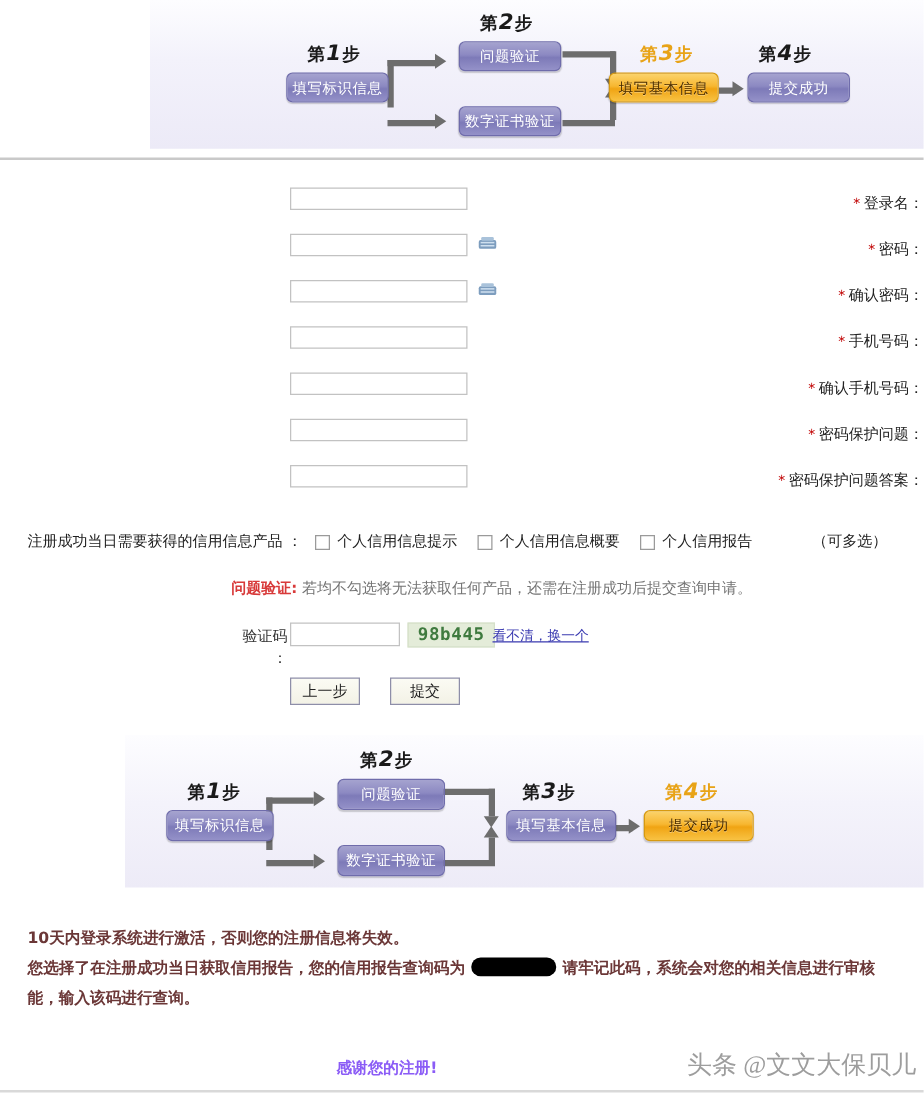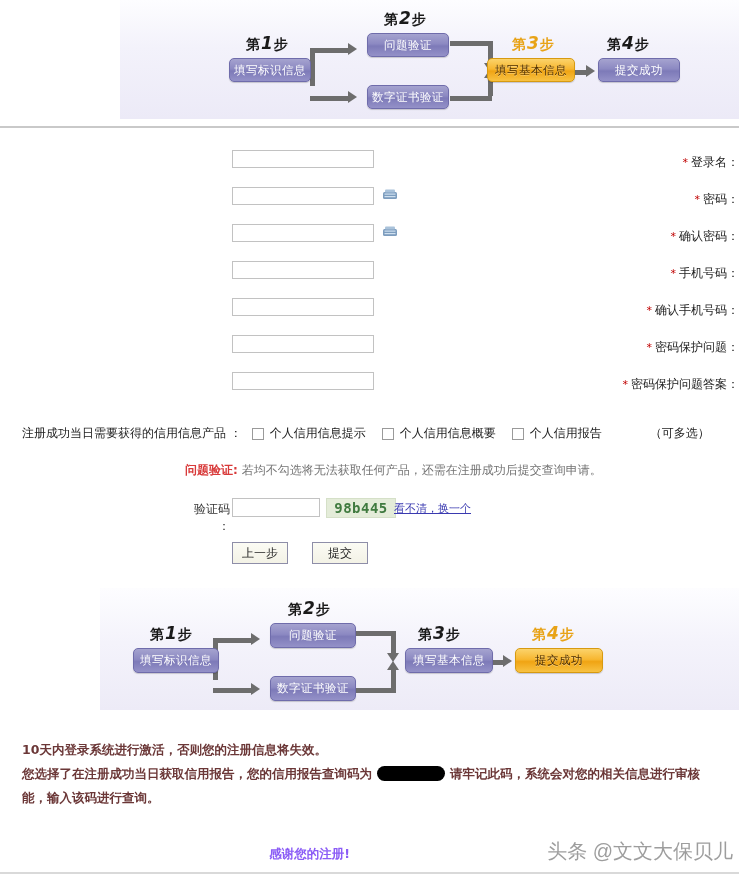--- a/index.html
+++ b/index.html
@@ -287,21 +287,21 @@
   }
   #thanks-inner { display:inline-block; padding-right: 120px;}
   #watermark {
     position: absolute;
     right: 6px;
     top: 838px;
     font-size: 20px;
     color: #8d8d8d;
     opacity: 0.85;
     white-space: nowrap;
-    font-family: Liberation Sans, sans-serif;
+    font-family: Liberation Serif, serif;
   }
 </style>
 </head>
 <body>
 
 <div class="flow-wrap" id="flow-top">
   <div class="flow-inner">
 
     <div class="step-label" style="left:126px; top:33px;">
       <span>第</span><span class="num">1</span><span>步</span>

